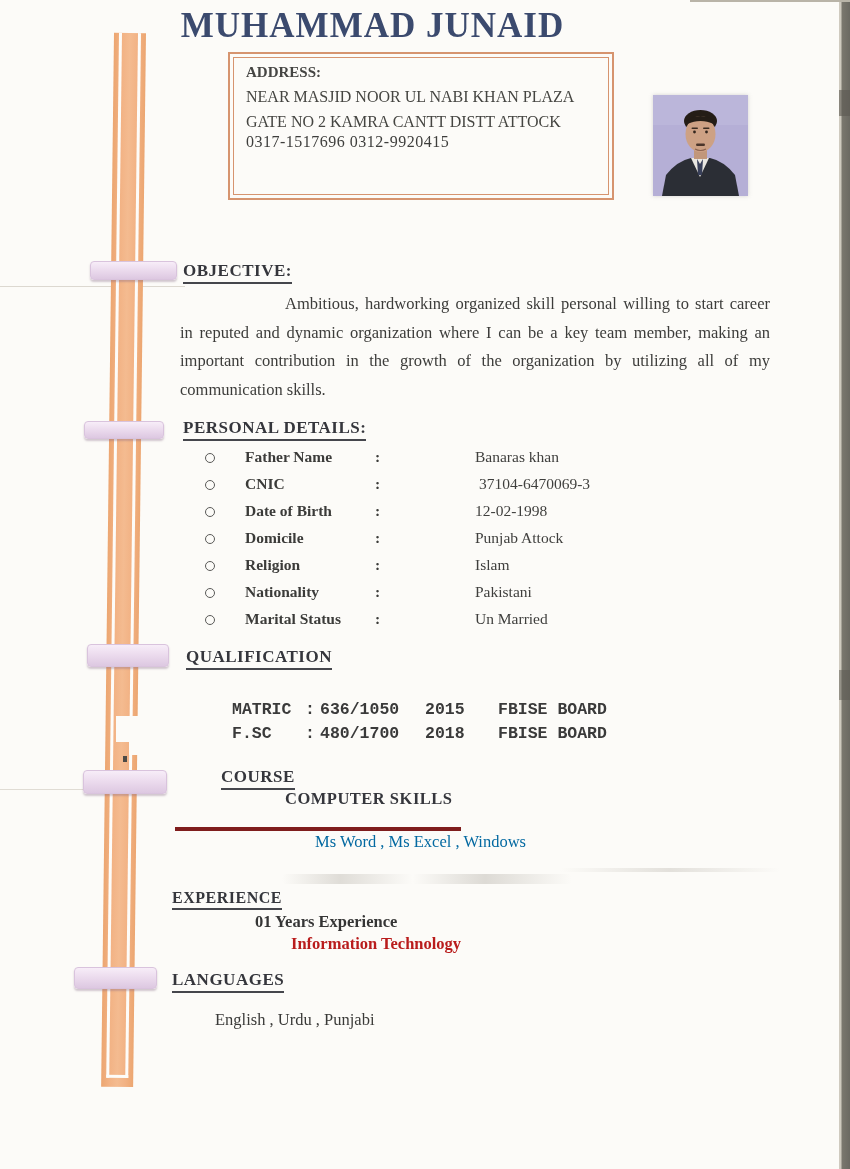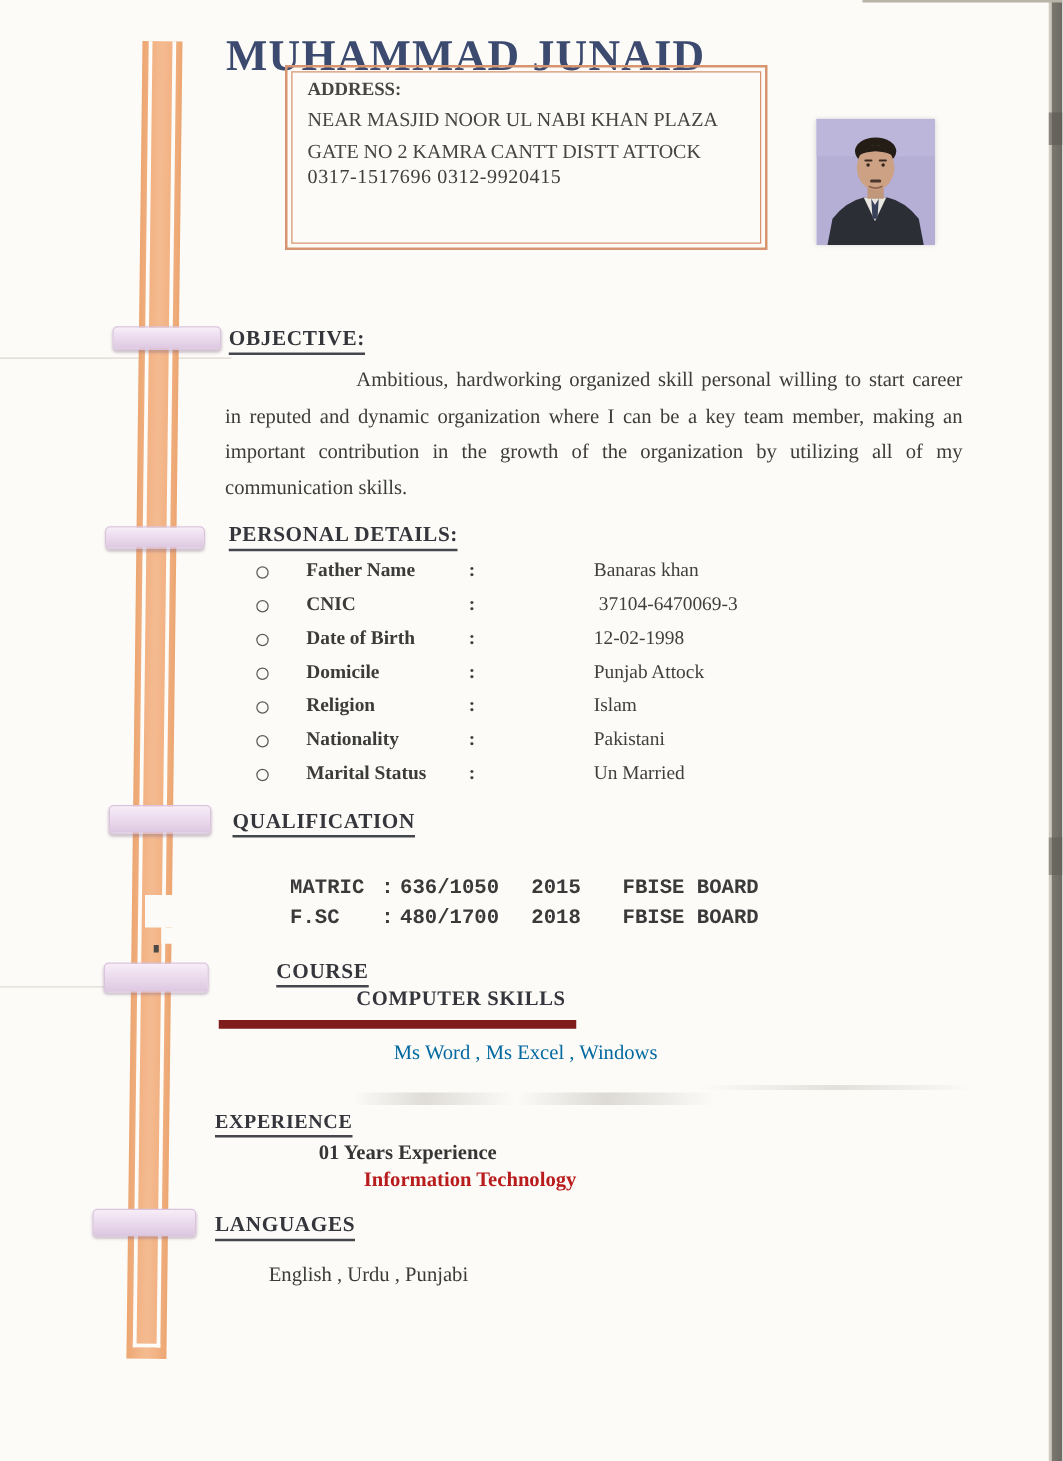--- a/index.html
+++ b/index.html
@@ -49,21 +49,21 @@
   }
   .tab1{left:90px;top:261px;width:85px;height:17px;}
   .tab2{left:84px;top:421px;width:78px;height:16px;}
   .tab3{left:87px;top:644px;width:80px;height:21px;}
   .tab4{left:83px;top:770px;width:82px;height:22px;}
   .tab5{left:74px;top:967px;width:81px;height:20px;}
 
   
   .doc-title{
     left:0;top:6px;width:745px;text-align:center;
-    font-size:35px;font-weight:700;letter-spacing:1px;color:#3b4a6e;margin-top:19px;
+    font-size:35px;font-weight:700;letter-spacing:1px;color:#3b4a6e;
   }
 
   
   .addr-box{
     left:228px;top:52px;width:382px;height:144px;
     border:2px solid #d6946f;background:transparent;
   }
   .addr-box-inner{
     position:absolute;left:3px;top:3px;right:3px;bottom:3px;
     border:1px solid #d6946f;
@@ -96,21 +96,21 @@
   .pd-bullet{width:8px;height:8px;border:1.5px solid #5a5a58;border-radius:50%;margin-top:5px;}
   .pd-label{font-weight:700;font-size:15.5px;color:#3b3b39;}
   .pd-sep{font-weight:700;font-size:15.5px;color:#3b3b39;}
   .pd-value{font-size:15.5px;color:#3f3f3d;}
 
   
   .q-table{left:232px;top:700px;width:420px;font-family:Liberation Mono, monospace;}
   .q-row{display:grid;grid-template-columns:73px 15px 105px 73px auto;height:24px;
     font-weight:700;font-size:16.5px;color:#3a3a3a;}
 
-  .cs-bar{left:175px;top:789px;width:286px;border-bottom:7px solid #7f1d1d;padding-bottom:7px;}
+  .cs-bar{left:175px;top:789px;width:286px;border-bottom:4px solid #7f1d1d;padding-bottom:18px;}
   .cs-text{padding-left:110px;font-weight:700;font-size:16.5px;color:#35363c;letter-spacing:.5px;}
   .skills-line{left:315px;top:832px;font-size:16.5px;color:#0369a1;}
 
   .exp-line1{left:255px;top:912px;font-weight:700;font-size:16.5px;color:#353535;}
   .exp-line2{left:255px;top:934px;font-weight:700;font-size:16.5px;color:#b91c1c;margin-left:36px;}
 
   .lang-line{left:215px;top:1010px;font-size:16.5px;color:#3a3a38;}
 </style>
 </head>
 <body>

